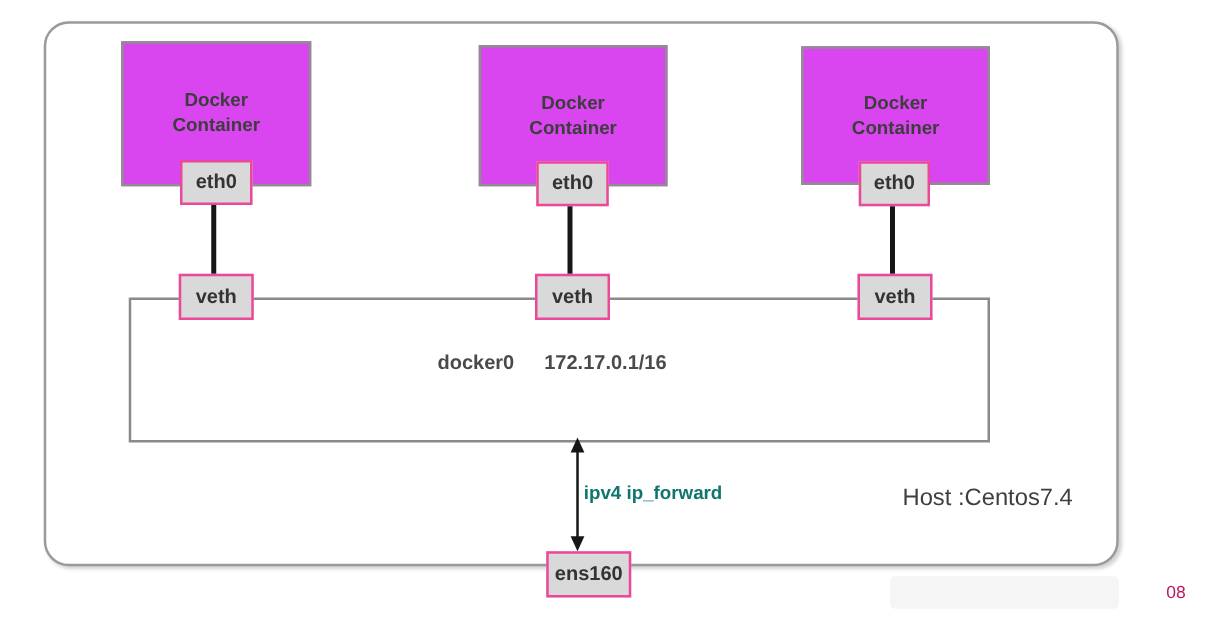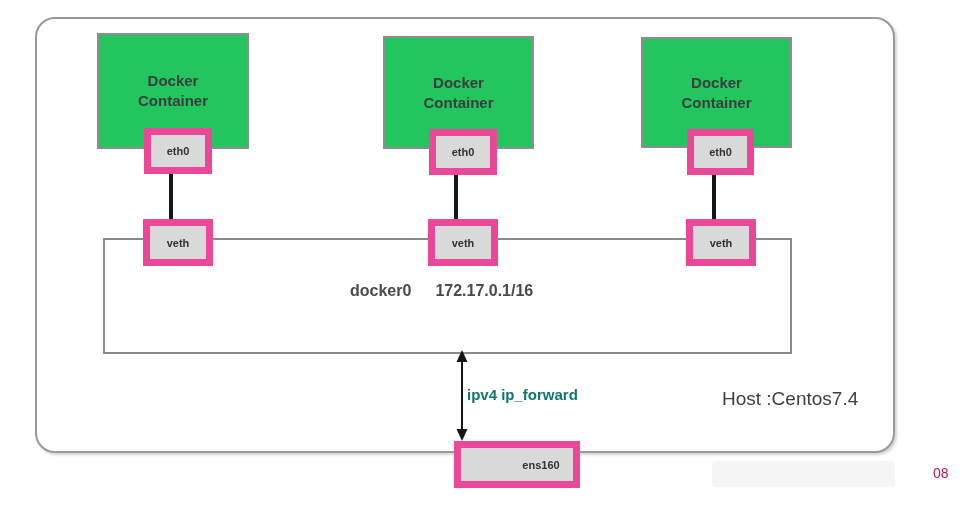--- a/index.html
+++ b/index.html
@@ -18,57 +18,57 @@
     left: 35px; top: 17px;
     width: 856px; height: 432px;
     border: 2px solid #9a9a9a;
     border-radius: 20px;
     box-shadow: 2px 2px 3px rgba(0,0,0,0.18);
     background: #ffffff;
   }
   
   .container-box {
     position: absolute;
-    background: #22c55e;
+    background: #d946ef;
     border: 2px solid #8e8e8e;
     display: flex;
     align-items: center;
     justify-content: center;
   }
   .cbox1 { left: 97px;  top: 33px; width: 148px; height: 112px; }
   .cbox2 { left: 383px; top: 36px; width: 147px; height: 109px; }
   .cbox3 { left: 641px; top: 37px; width: 147px; height: 107px; }
   .container-title {
     width: 92px;
     text-align: center;
     font-size: 15px;
     font-weight: 600;
     line-height: 1.32;
     color: #3d3d3d;
   }
   
   .ifbox {
     position: absolute;
     background: #d9d9d9;
-    border: 7px solid #ec4899;
+    border: 2px solid #ec4899;
     display: flex;
     align-items: center;
     justify-content: center;
-    font-size: 11px;
+    font-size: 16px;
     font-weight: 600;
     color: #333333;
     z-index: 5;
   }
   .eth1 { left: 144px; top: 128px; width: 54px; height: 32px; }
   .eth2 { left: 429px; top: 129px; width: 54px; height: 32px; }
   .eth3 { left: 687px; top: 129px; width: 53px; height: 32px; }
   .veth1 { left: 143px; top: 219px; width: 56px; height: 33px; }
   .veth2 { left: 428px; top: 219px; width: 56px; height: 33px; }
   .veth3 { left: 686px; top: 219px; width: 56px; height: 33px; }
-  .ens  { left: 454px; top: 441px; width: 64px; height: 33px; z-index: 6; padding-left: 48px; }
+  .ens  { left: 437px; top: 441px; width: 64px; height: 33px; z-index: 6; }
   
   .conn {
     position: absolute;
     width: 4px;
     background: #161616;
     z-index: 4;
   }
   .conn1 { left: 169px; top: 160px; height: 61px; }
   .conn2 { left: 454px; top: 161px; height: 60px; }
   .conn3 { left: 712px; top: 161px; height: 60px; }

